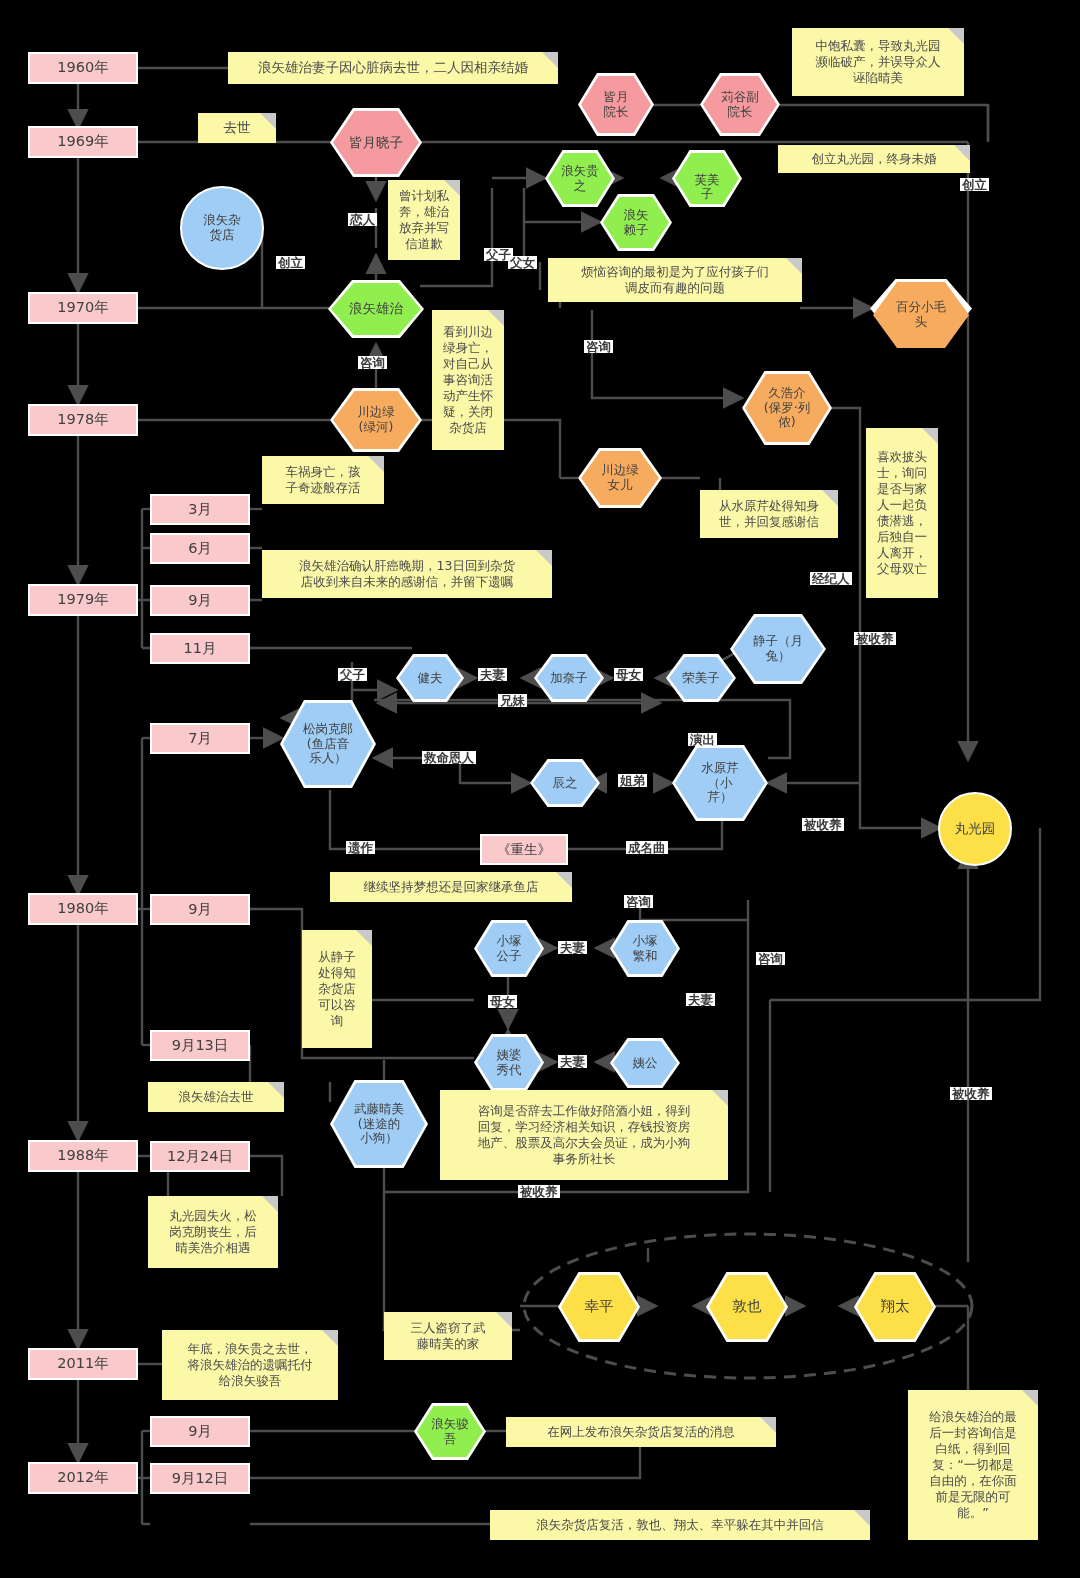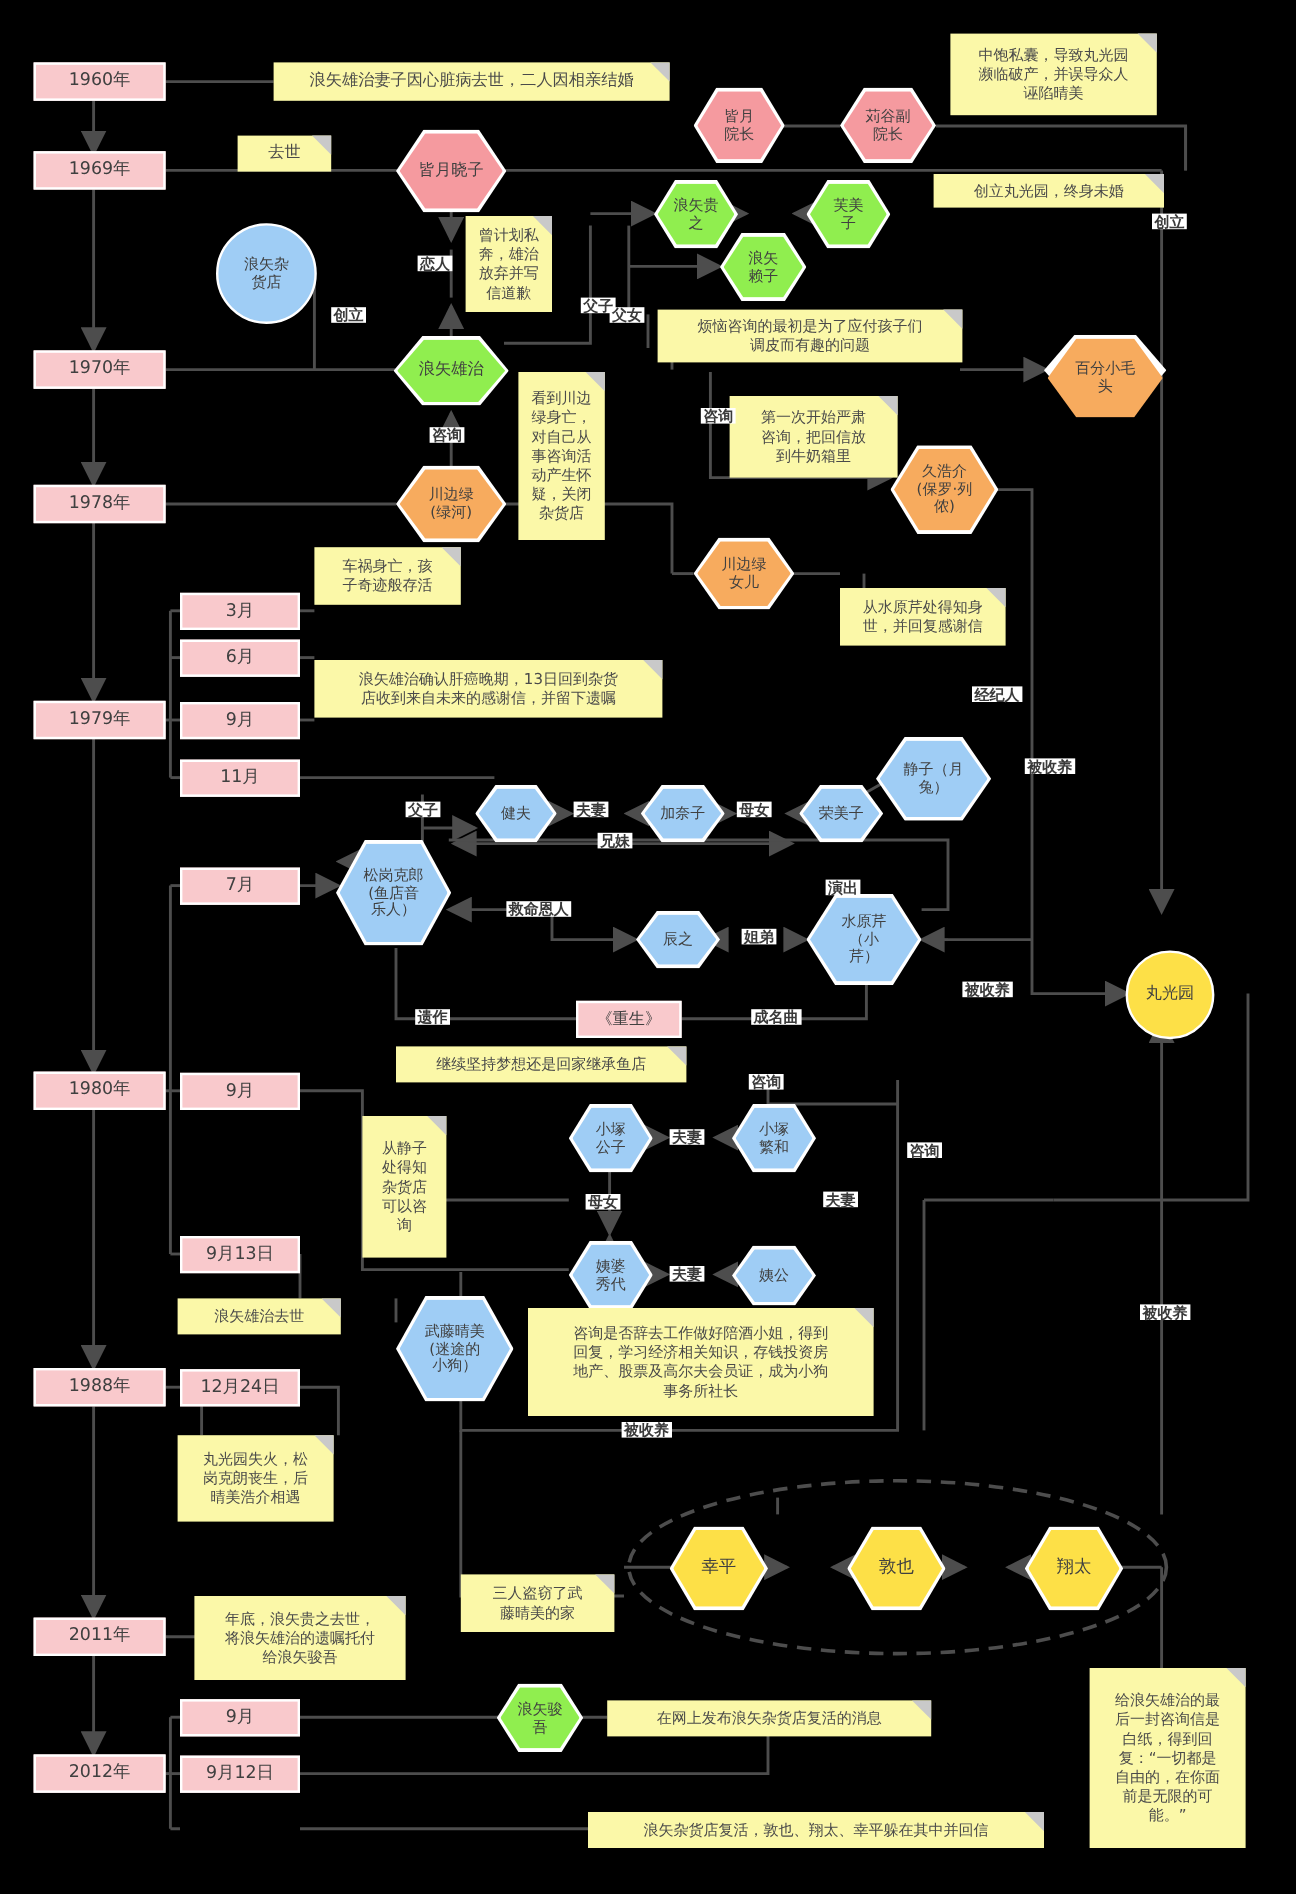--- a/index.html
+++ b/index.html
@@ -348,21 +348,21 @@
     <span>浪矢雄治</span>
   </div>
 
   <div class="hexwrap" style="left:545px; top:150px; width:70px; height:57px;"></div>
   <div class="node hex c-green fs12" style="left:548px; top:153px; width:64px; height:51px;">
     <span>浪矢贵
 之</span>
   </div>
 
   <div class="hexwrap" style="left:672px; top:150px; width:70px; height:57px;"></div>
-  <div class="node hex c-green fs12" style="left:675px; top:153px; width:64px; height:51px;">
+  <div class="node hex c-green fs12" style="left:675px; top:153px; width:64px; height:51px;align-items:flex-end;">
     <span>芙美
 子</span>
   </div>
 
   <div class="hexwrap" style="left:600px; top:194px; width:72px; height:57px;"></div>
   <div class="node hex c-green fs12" style="left:603px; top:197px; width:66px; height:51px;">
     <span>浪矢
 赖子</span>
   </div>
 
@@ -523,36 +523,41 @@
   <div class="note fs12" style="left:432px; top:310px; width:72px; height:140px;">
     <span>看到川边
 绿身亡，
 对自己从
 事咨询活
 动产生怀
 疑，关闭
 杂货店</span>
   </div>
 
-  <div class="note fs12" style="left:608px; top:330px; width:140px; height:68px;">
-    <span>第一次开始严肃
-咨询，把回信放
-到牛奶箱里</span>
-  </div>
 
   <div class="note fs12" style="left:262px; top:456px; width:122px; height:48px;">
     <span>车祸身亡，孩
 子奇迹般存活</span>
   </div>
 
   <div class="note fs12" style="left:700px; top:490px; width:138px; height:48px;">
     <span>从水原芹处得知身
 世，并回复感谢信</span>
   </div>
 
+  <div class="note fs12" style="left:866px; top:428px; width:72px; height:170px;">
+    <span>喜欢披头
+士，询问
+是否与家
+人一起负
+债潜逃，
+后独自一
+人离开，
+父母双亡</span>
+  </div>
 
   <div class="note fs12" style="left:262px; top:550px; width:290px; height:48px;">
     <span>浪矢雄治确认肝癌晚期，13日回到杂货
 店收到来自未来的感谢信，并留下遗嘱</span>
   </div>
 
 
   <div class="note fs12" style="left:330px; top:872px; width:242px; height:30px;">
     <span>继续坚持梦想还是回家继承鱼店</span>
   </div>

